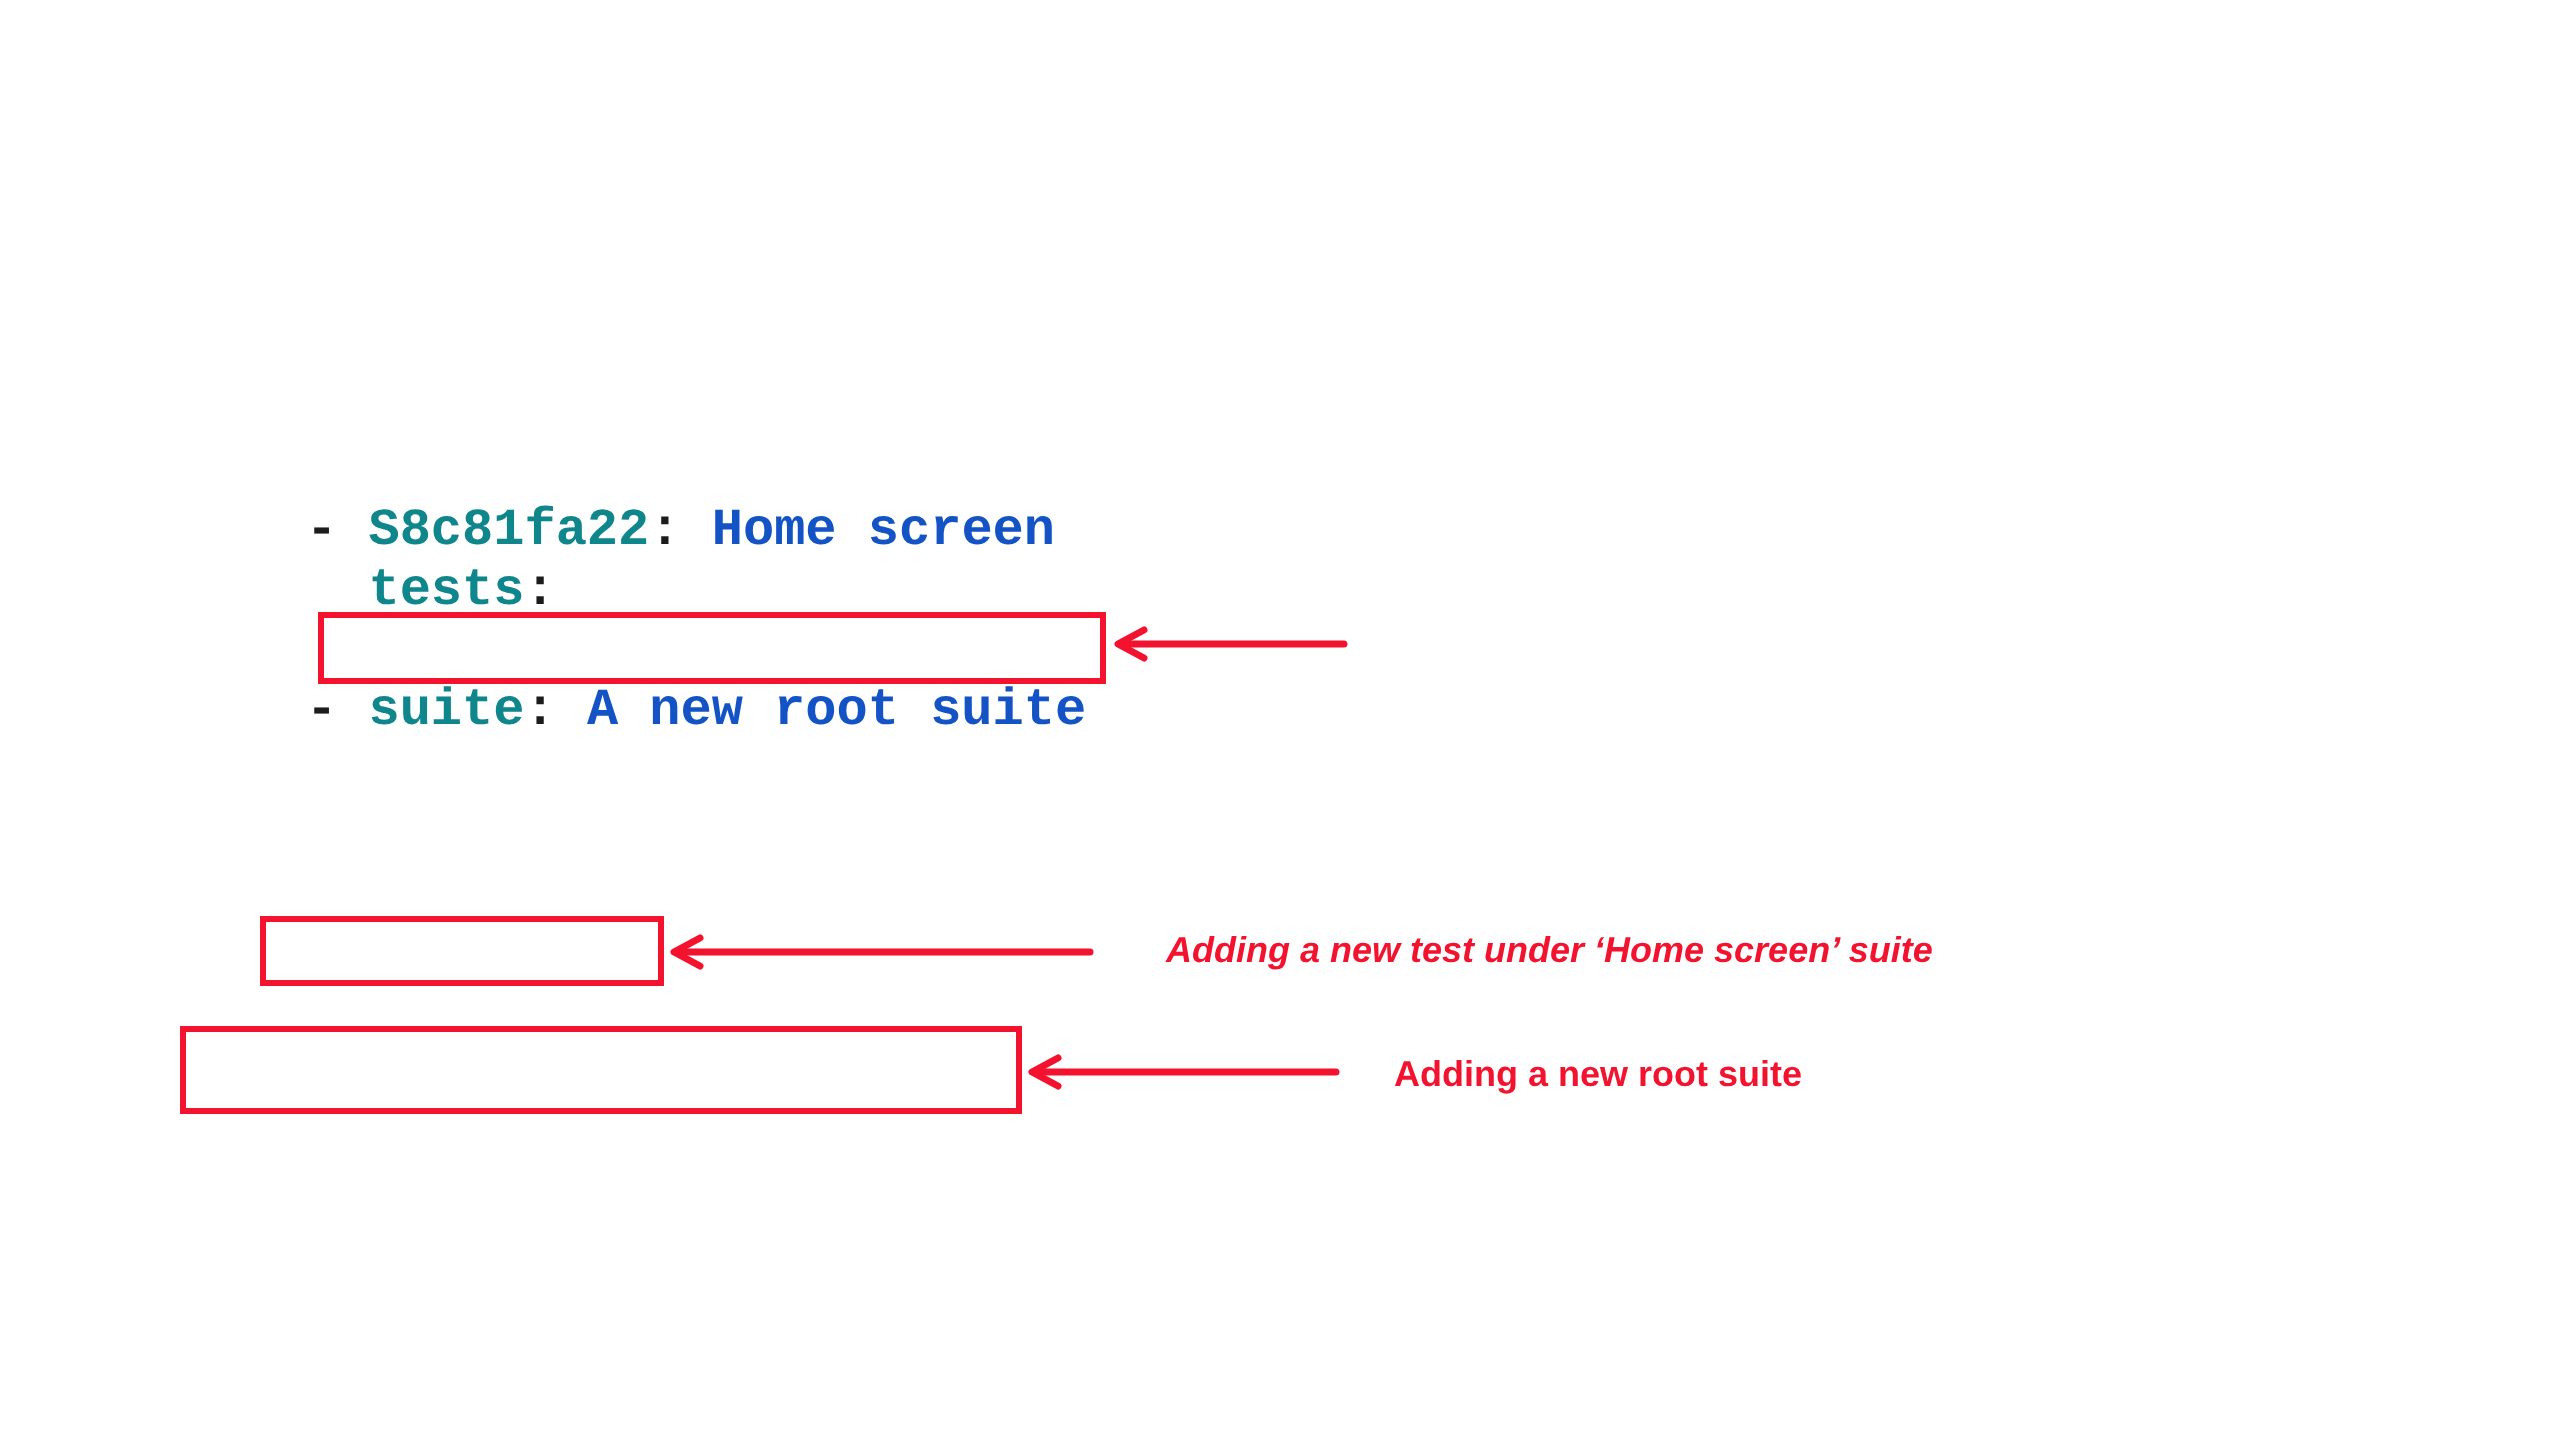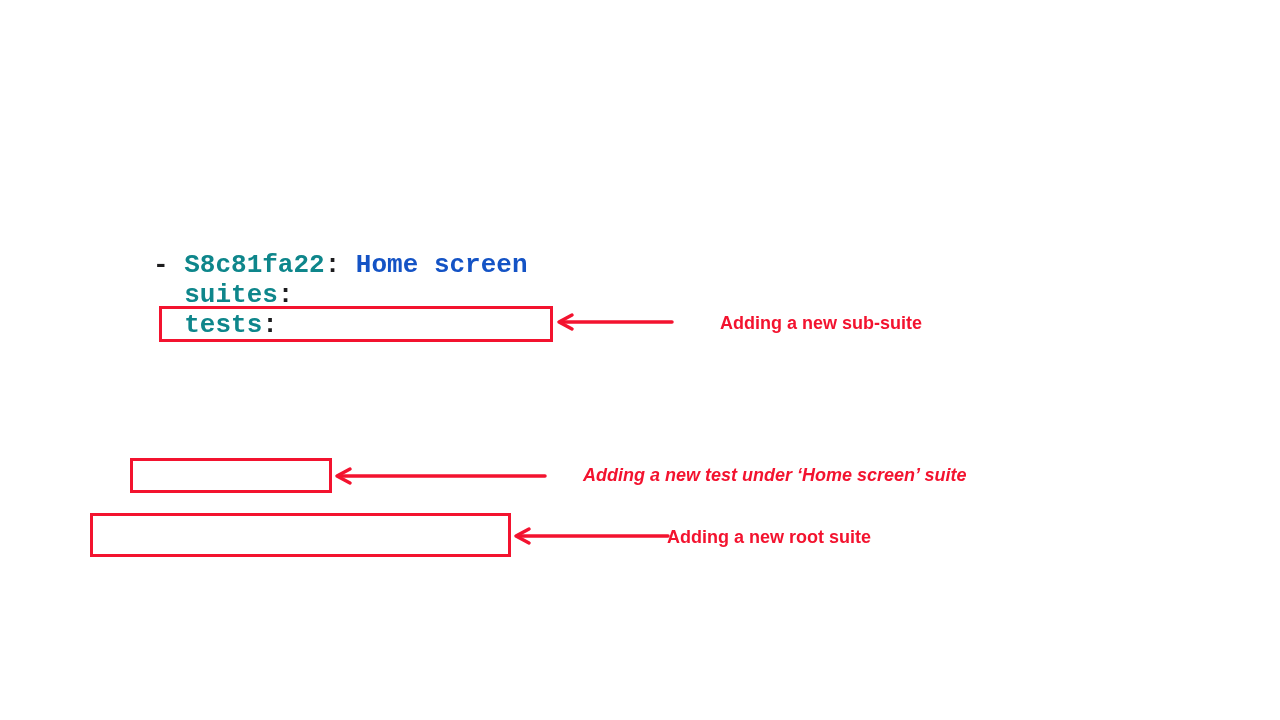--- a/index.html
+++ b/index.html
@@ -38,23 +38,23 @@
     color:var(--c-red);white-space:nowrap;
   }
 </style>
 </head>
 <body>
 
 <div class="canvas">
 
   <div class="code-block">
     <div class="code-line"><span class="seg-plain">- </span><span class="seg-key">S8c81fa22</span><span class="seg-plain">:</span><span class="seg-value"> Home screen</span></div>
-    <div class="code-line"><span class="seg-plain">  </span><span class="seg-key">suites</span><span class="seg-plain">:</span><span class="seg-value"></span></div>
     <div class="code-line"><span class="seg-plain">  </span><span class="seg-key">tests</span><span class="seg-plain">:</span><span class="seg-value"></span></div>
     <div class="code-line"><span class="seg-plain"></span></div>
+    <div class="code-line"><span class="seg-plain">- </span><span class="seg-key">suite</span><span class="seg-plain">:</span><span class="seg-value"> A new root suite</span></div>
   </div>
 
   <div class="hl-box" style="left:159px;top:306px;width:394px;height:36px;"></div>
   <div class="hl-box" style="left:130px;top:458px;width:202px;height:35px;"></div>
   <div class="hl-box" style="left:90px;top:513px;width:421px;height:44px;"></div>
 
   <svg class="arrows" width="1280" height="720" viewBox="0 0 1280 720">
     <g stroke="currentColor" stroke-width="3.5" fill="none" stroke-linecap="round" stroke-linejoin="round">
       <g>
         <path d="M672 322 H561"></path>
@@ -64,17 +64,16 @@
         <path d="M545 476 H339"></path>
         <path d="M350 469 L337 476 L350 483"></path>
       </g>
       <g>
         <path d="M668 536 H518"></path>
         <path d="M529 529 L516 536 L529 543"></path>
       </g>
     </g>
   </svg>
 
-  <div class="ann" style="left:720px;top:312px;">Adding a new sub-suite</div>
   <div class="ann" style="left:583px;top:464px;font-style:italic;">Adding a new test under ‘Home screen’ suite</div>
-  <div class="ann" style="left:667px;top:526px;">Adding a new root suite</div>
+  <div class="ann" style="left:697px;top:526px;">Adding a new root suite</div>
 
 </div>
 
 </body></html>

